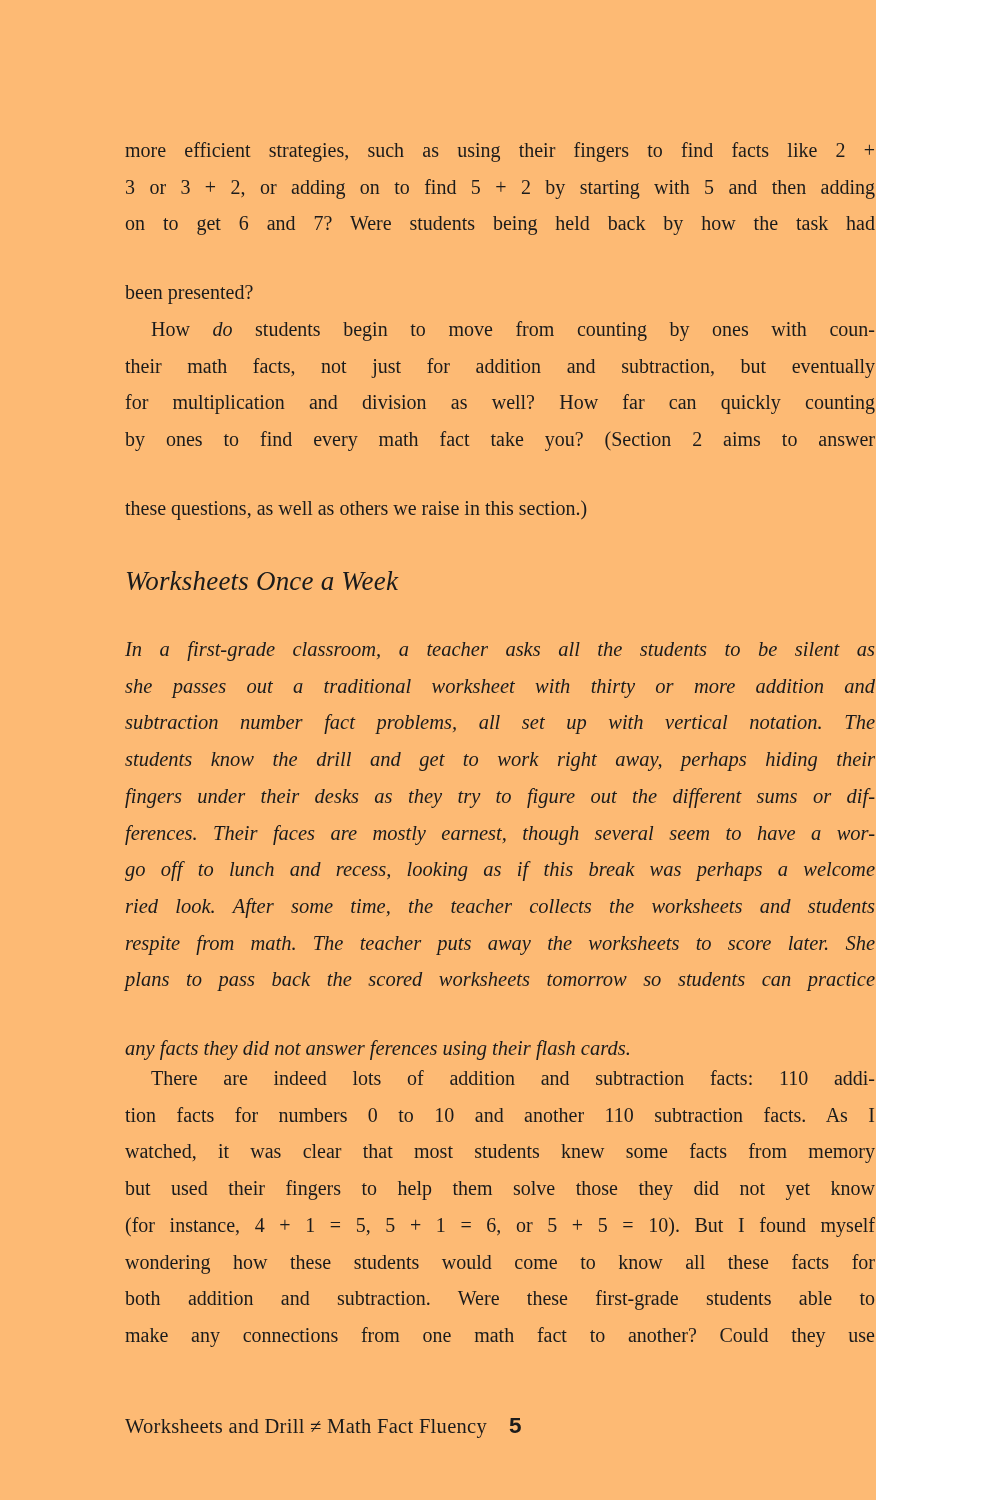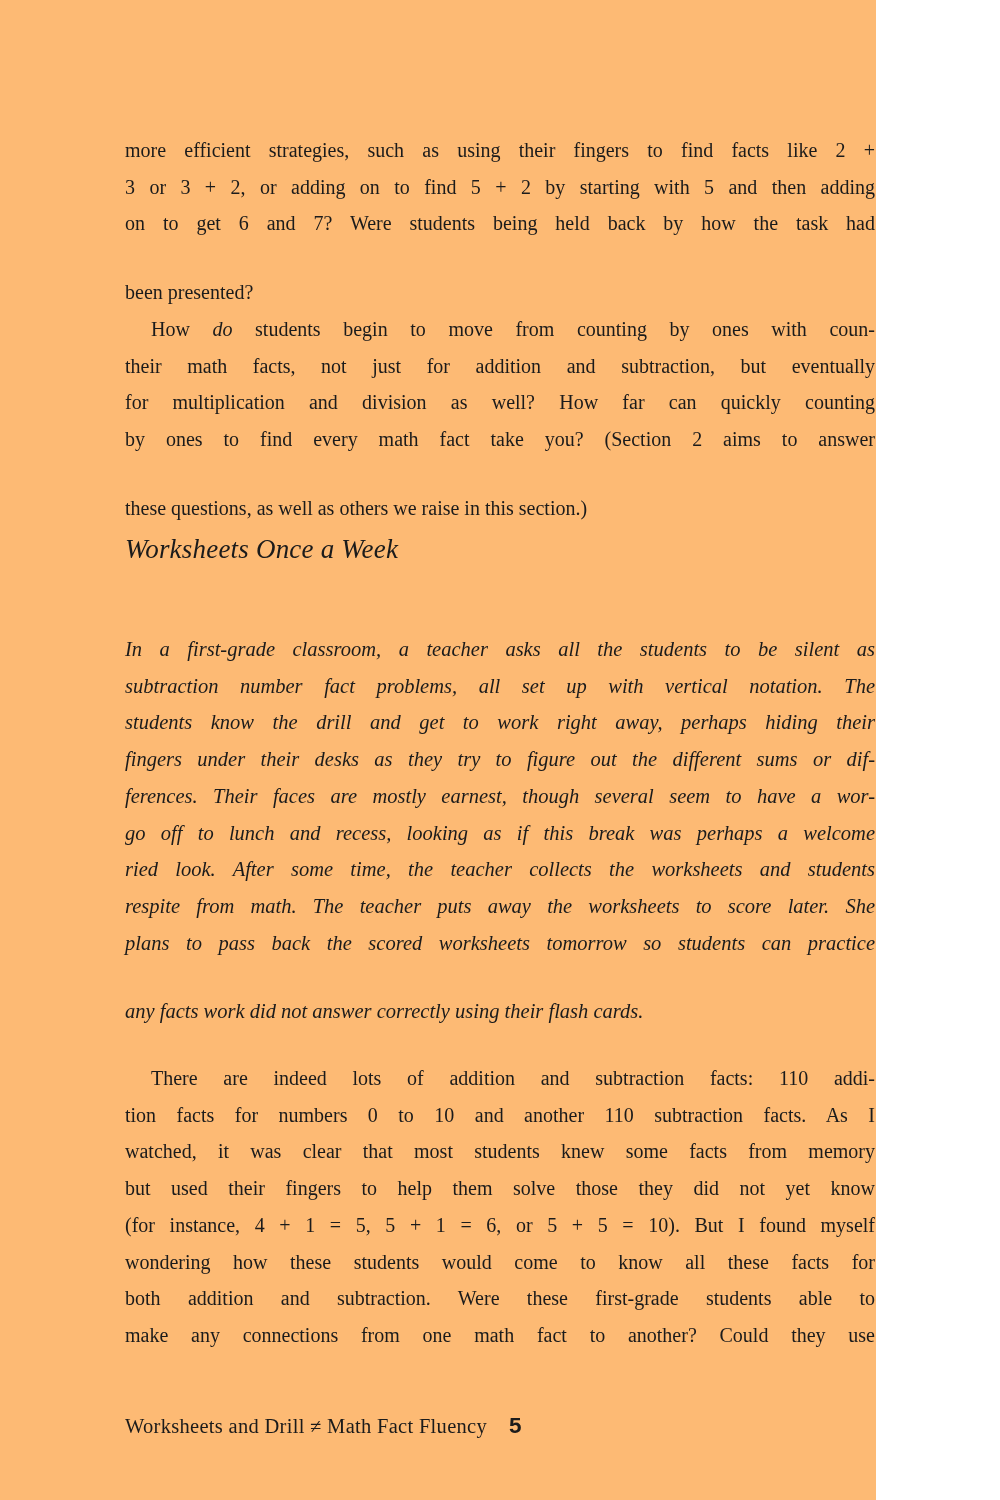--- a/index.html
+++ b/index.html
@@ -29,21 +29,21 @@
   .line {
     text-align: justify;
     text-align-last: justify;
     white-space: normal;
   }
   .line-last { text-align-last: left; margin-top: 32px; }
   .line-indent { text-indent: 26px; }
   .section-heading {
     position: absolute;
     left: 125px;
-    top: 534px;
+    top: 566px;
     margin: 0;
     font-size: 27px;
     font-weight: normal;
     font-style: italic;
     letter-spacing: 0.2px;
     color: #1b1b1b;
   }
   .footer {
     position: absolute;
     left: 125px;
@@ -82,29 +82,30 @@
         <div class="line">by ones to find every math fact take you? (Section 2 aims to answer</div>
         <div class="line line-last">these questions, as well as others we raise in this section.)</div>
       </div>
     </div>
 
   <h2 class="section-heading">Worksheets Once a Week</h2>
 
   <div class="text-block block-1">
       <div class="paragraph">
         <div class="line">In a first-grade classroom, a teacher asks all the students to be silent as</div>
+        <div class="line">she passes out a traditional worksheet with thirty or more addition and</div>
         <div class="line">subtraction number fact problems, all set up with vertical notation. The</div>
         <div class="line">students know the drill and get to work right away, perhaps hiding their</div>
         <div class="line">fingers under their desks as they try to figure out the different sums or dif-</div>
         <div class="line">ferences. Their faces are mostly earnest, though several seem to have a wor-</div>
         <div class="line">go off to lunch and recess, looking as if this break was perhaps a welcome</div>
         <div class="line">ried look. After some time, the teacher collects the worksheets and students</div>
         <div class="line">respite from math. The teacher puts away the worksheets to score later. She</div>
         <div class="line">plans to pass back the scored worksheets tomorrow so students can practice</div>
-        <div class="line line-last">any facts work did not answer correctly using their flash cards.</div>
+        <div class="line line-last">any facts they did not answer ferences using their flash cards.</div>
       </div>
     </div>
 
   <div class="text-block block-2">
       <div class="paragraph">
         <div class="line line-indent">There are indeed lots of addition and subtraction facts: 110 addi-</div>
         <div class="line">tion facts for numbers 0 to 10 and another 110 subtraction facts. As I</div>
         <div class="line">watched, it was clear that most students knew some facts from memory</div>
         <div class="line">but used their fingers to help them solve those they did not yet know</div>
         <div class="line">(for instance, 4 + 1 = 5, 5 + 1 = 6, or 5 + 5 = 10). But I found myself</div>

